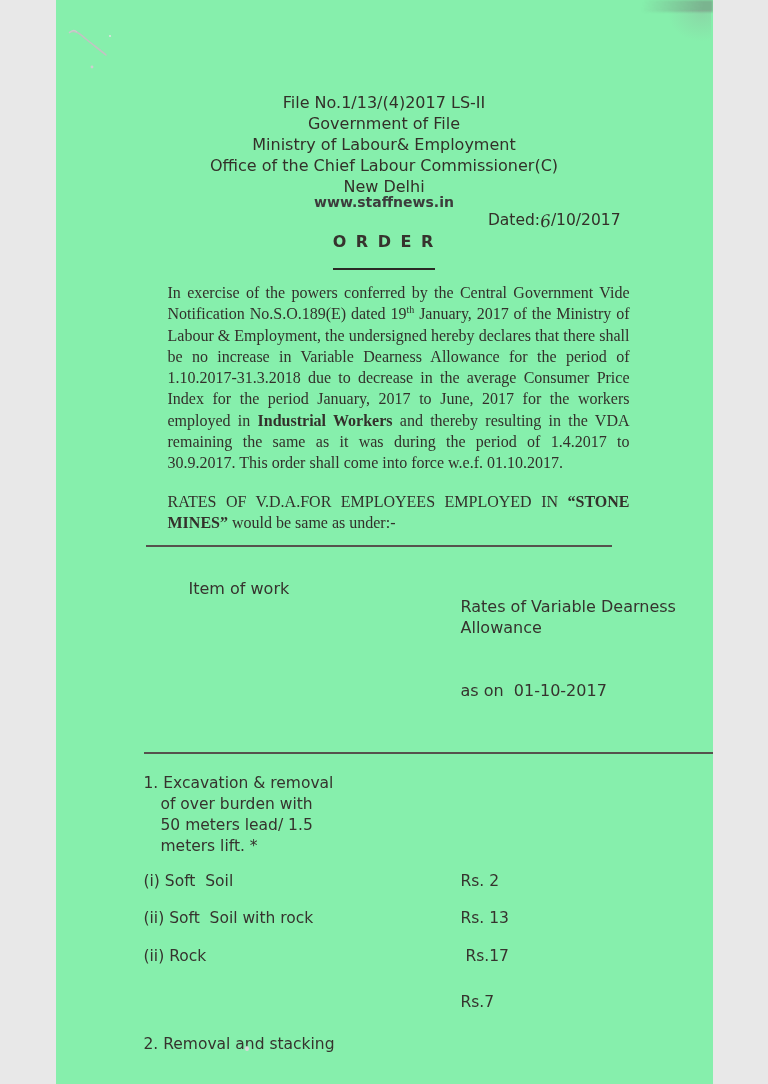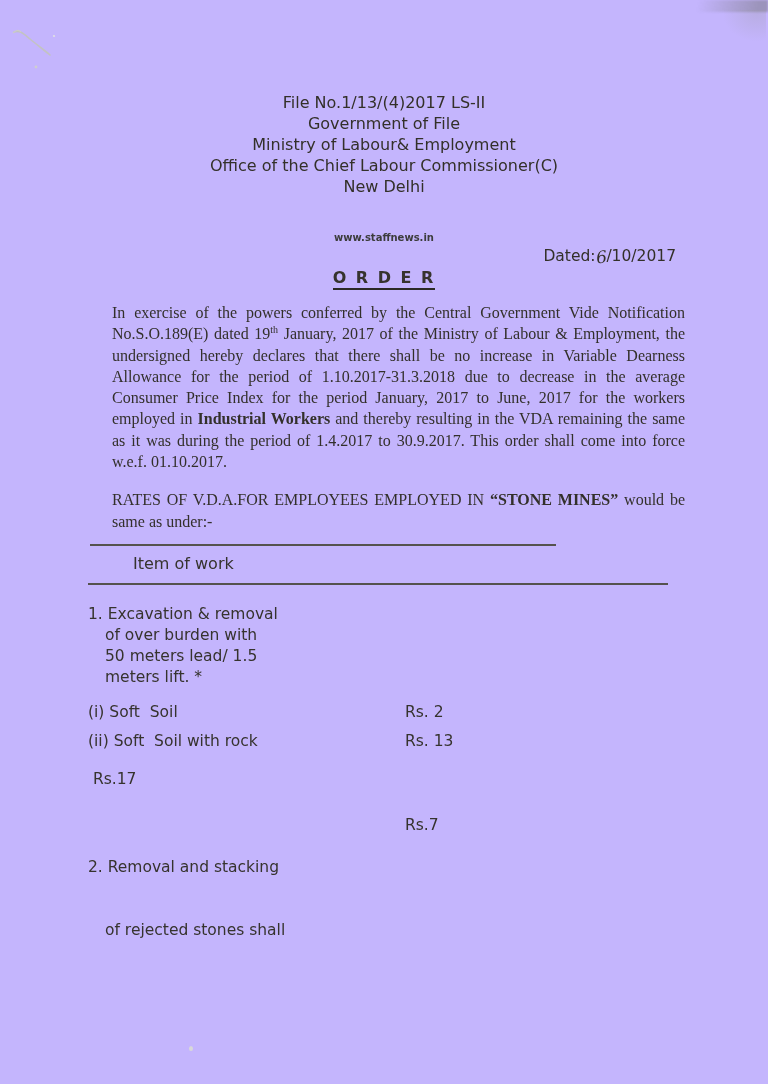--- a/index.html
+++ b/index.html
@@ -1,21 +1,21 @@
 <!DOCTYPE html>
 <html><head>
 <meta charset="utf-8">
 <style>
   html,body { margin:0; padding:0; background:#e8e8e8; }
   .page {
     position: relative;
-    width: 768px;
+    width: 657px;
     height: 1084px;
     margin: 0 auto;
-    background: #c4b5fd;
+    background: #86efac;
     overflow: hidden;
     color: #36332e;
     font-family: "DejaVu Sans", "Liberation Sans", sans-serif;
   }
 
   
   .squiggle { position:absolute; left:10px; top:22px; }
   .corner-smudge {
     position:absolute; right:0; top:0; width:78px; height:12px;
     background: linear-gradient(100deg, rgba(255,255,255,0) 10%, rgba(110,110,110,0.45) 85%);
@@ -30,26 +30,25 @@
 
   
   .header {
     padding-top: 92px;
     text-align: center;
     font-size: 16px;
     line-height: 21px;
     color: #333029;
   }
   .watermark {
-    font-size: 10px;
+    font-size: 14px;
     font-weight: bold;
     color: #3c3c3c;
     line-height: 10px;
     letter-spacing: 0px;
-    margin-top: 36px;
   }
 
   
   .dated-row {
     margin: 2px 92px 0 0;
     text-align: right;
     font-size: 15.5px;
     color: #333029;
   }
   .hand {
@@ -59,50 +58,50 @@
     font-size: 17px;
     transform: rotate(-6deg) translateY(2px);
   }
   .order-wrap { text-align: center; margin-top: 3px; }
   .order {
     display: inline-block;
     font-weight: bold;
     font-size: 16px;
     letter-spacing: 2px;
     border-bottom: 2.5px solid #2b2925;
-    padding-bottom: 1px;
+    padding-bottom: 17px;
   }
 
   
   .body-para {
     margin: 12px 83px 0 112px;
     font-family: "Liberation Serif", "DejaVu Serif", serif;
     font-size: 16px;
     line-height: 21.3px;
     text-align: justify;
     color: #33302b;
   }
   .body-para sup { font-size: 10px; line-height: 0; }
   .rates { margin-top: 17px; }
 
   
   .vda-table { margin: 0 0 0 88px; width: 582px; font-size: 15.5px; line-height: 21px; }
   .rule { height: 2px; background: #55524d; }
   .rule-top { width: 466px; margin-left: 2px; margin-top: 12px; }
   .rule-mid { width: 580px; }
   .thead { display: flex; padding: 7px 0 9px 0; font-size: 16px; }
-  .th1 { width: 272px; padding-left: 45px; white-space: pre-wrap; }
+  .th1 { width: 272px; padding-left: 45px; white-space: pre-wrap; margin-top: 24px; }
   .th2 { flex: 1; white-space: pre-wrap; }
   .trow { display: flex; white-space: pre-wrap; }
   .c1 { width: 317px; white-space: pre-wrap; }
   .c2 { flex: 1; white-space: pre-wrap; }
   .lind { padding-left: 17px; }
   .item1-block { margin-top: 19px; }
   .row-soft1 { margin-top: 14px; }
-  .row-soft2 { margin-top: 8px; justify-content: center; }
+  .row-soft2 { margin-top: 16px; justify-content: center; }
   .row-rock  { margin-top: 17px; }
   .item2-block { margin-top: 25px; }
 </style>
 </head>
 <body>
 
 <div class="page">
 
   <div class="squiggle">
     <svg width="60" height="52" viewBox="0 0 60 52">
@@ -133,20 +132,24 @@
 
   <p class="body-para"><span>In exercise of the powers conferred by the Central Government Vide Notification No.S.O.189(E) dated 19</span><sup>th</sup><span> January, 2017 of the Ministry of Labour &amp; Employment, the undersigned hereby declares that there shall be no increase in Variable Dearness Allowance for the period of 1.10.2017-31.3.2018 due to decrease in the average Consumer Price Index for the period January, 2017 to June, 2017 for the workers employed in </span><b>Industrial Workers</b><span> and thereby resulting in the VDA remaining the same as it was during the period of 1.4.2017 to 30.9.2017. This order shall come into force w.e.f. 01.10.2017.</span></p>
 
   <p class="body-para rates"><span>RATES OF V.D.A.FOR EMPLOYEES EMPLOYED IN </span><b>“STONE MINES”</b><span> would be same as under:-</span></p>
 
   <div class="vda-table">
     <div class="rule rule-top"></div>
 
     <div class="thead">
       <div class="th1">Item of work</div>
+      <div class="th2">
+        <div>Rates of Variable Dearness Allowance</div>
+        <div>as on  01-10-2017</div>
+      </div>
     </div>
 
     <div class="rule rule-mid"></div>
 
     <div class="item1-block">
       <div>1. Excavation &amp; removal</div>
       <div class="lind">of over burden with</div>
       <div class="lind">50 meters lead/ 1.5</div>
       <div class="lind">meters lift. *</div>
     </div>
@@ -155,20 +158,21 @@
       <div class="c1">(i) Soft  Soil</div>
       <div class="c2">Rs. 2</div>
     </div>
 
     <div class="trow row-soft2">
       <div class="c1">(ii) Soft  Soil with rock</div>
       <div class="c2">Rs. 13</div>
     </div>
 
     <div class="trow row-rock">
+      <div class="c1">(ii) Rock</div>
       <div class="c2"> Rs.17</div>
     </div>
 
     <div class="trow item2-block">
       <div class="c1">
         <div>2. Removal and stacking</div>
         <div class="lind">of rejected stones shall</div>
         
         
       </div>

